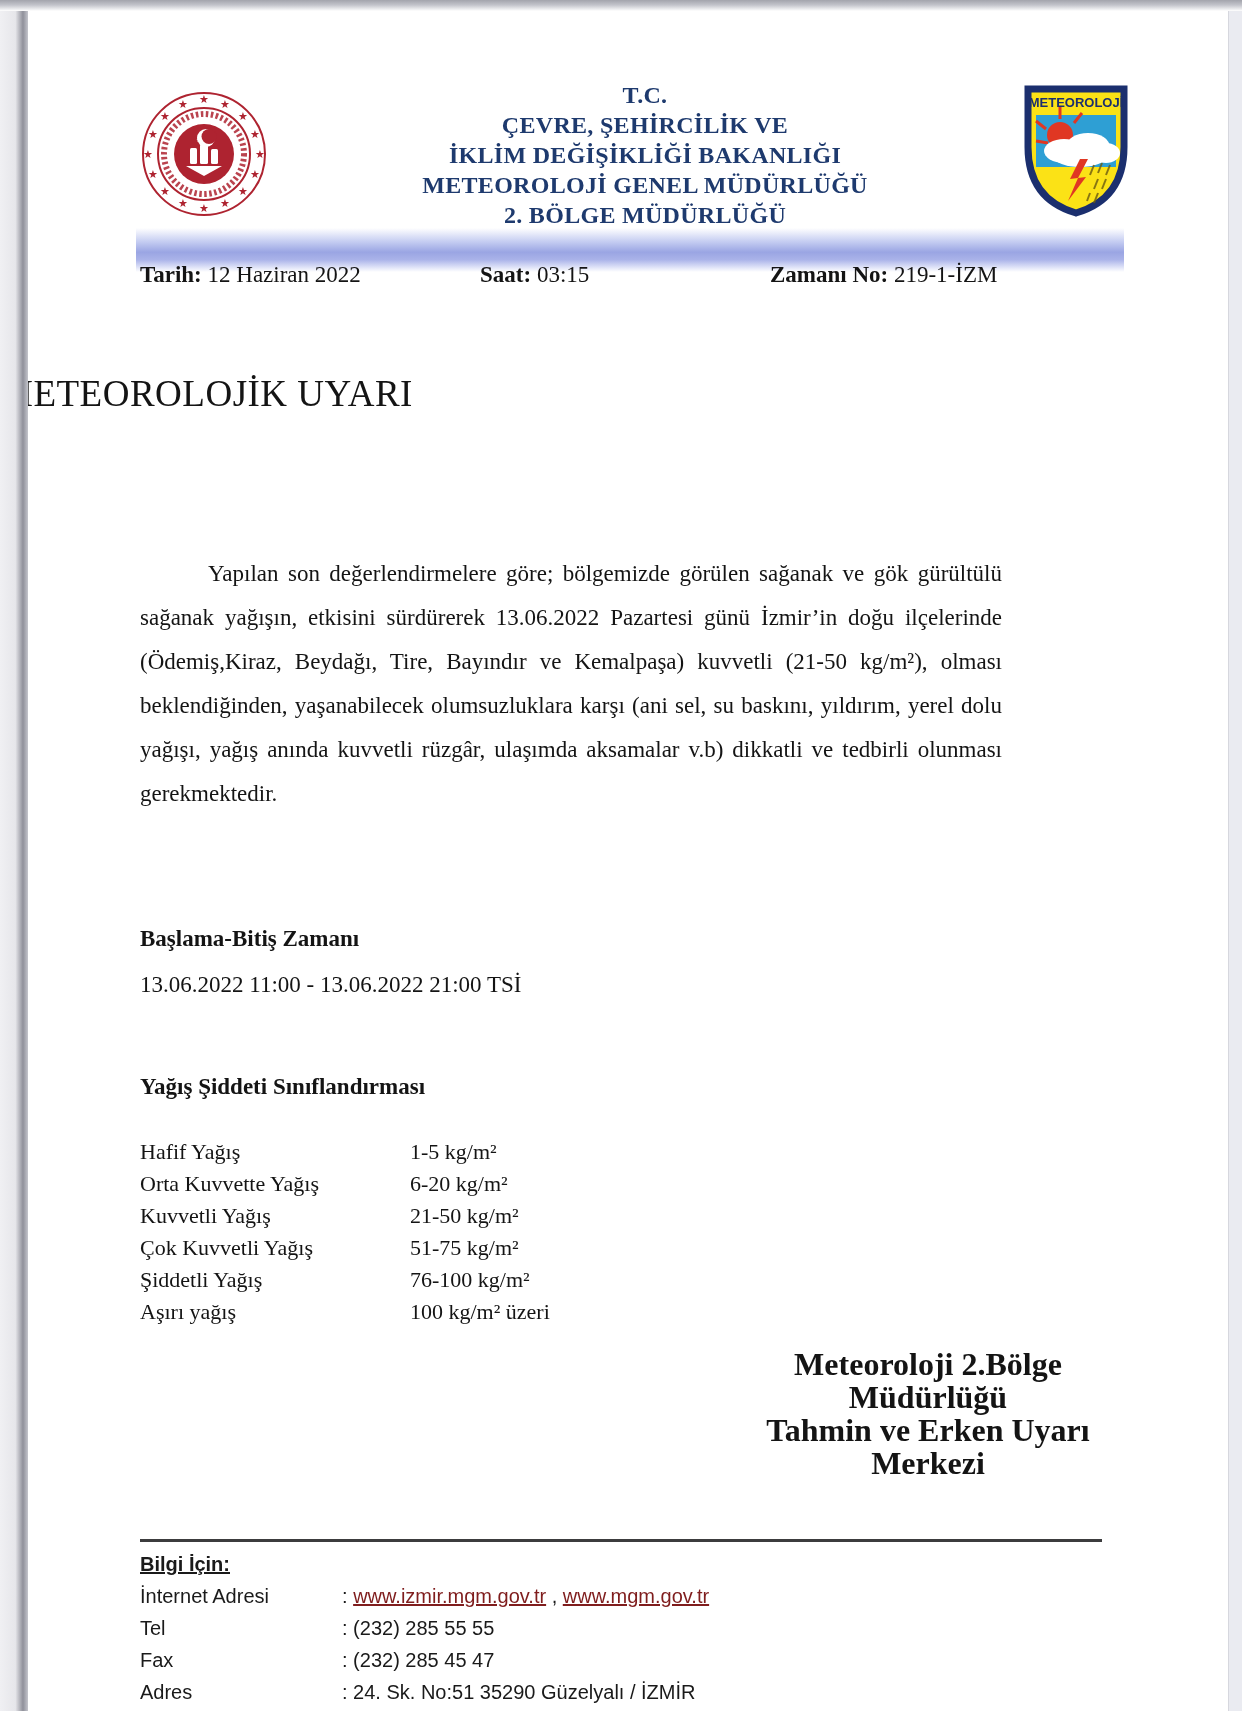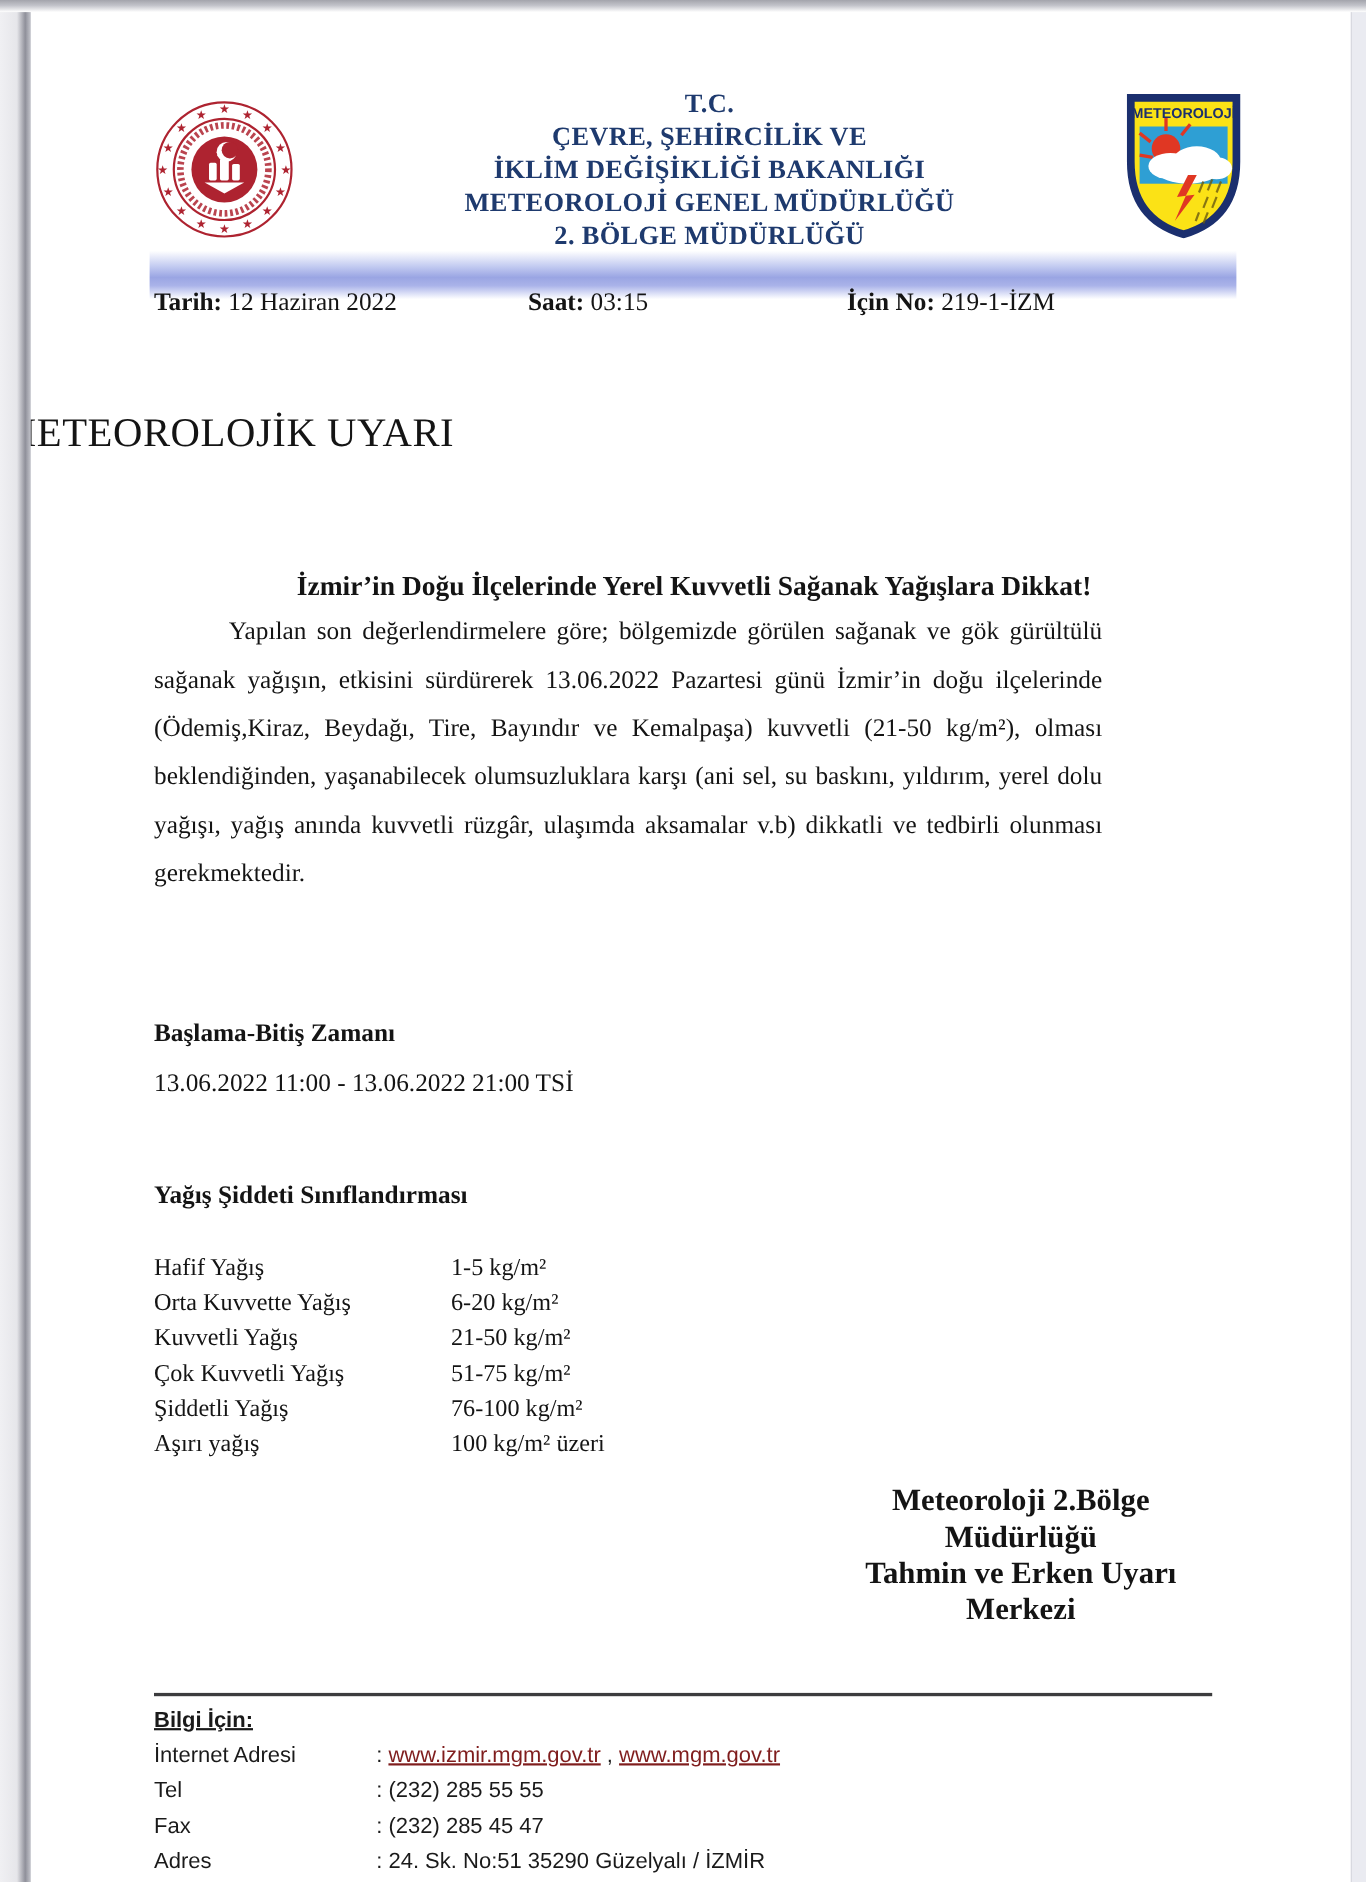--- a/index.html
+++ b/index.html
@@ -77,21 +77,21 @@
   .section-heading { font-weight: bold; font-size: 23px; }
   .period-block { position: absolute; top: 926px; left: 140px; width: 860px; }
   .period-value { margin-top: 20px; font-size: 23px; }
 
   .class-block { position: absolute; top: 1074px; left: 140px; width: 860px; }
   .class-table { margin-top: 36px; font-size: 22px; }
   .class-row { display: grid; grid-template-columns: 270px 1fr; line-height: 32px; }
 
   .signature {
     position: absolute; top: 1348px; left: 748px; width: 360px;
-    text-align: center; font-weight: bold; font-size: 28px; line-height: 33px;
+    text-align: center; font-weight: bold; font-size: 32px; line-height: 33px;
   }
 
   .footer-rule {
     position: absolute; top: 1539px; left: 140px; width: 962px; height: 3px;
     background: #3c3c3e;
   }
   .footer {
     position: absolute; top: 1548px; left: 140px; width: 980px;
     font-family: "Liberation Sans", sans-serif;
     font-size: 20px; line-height: 32px; color: #1a1a1a;
@@ -188,28 +188,27 @@
   <div class="meta-row">
     <div>
       <b>Tarih:</b>
       <span>12 Haziran 2022</span>
     </div>
     <div>
       <b>Saat:</b>
       <span>03:15</span>
     </div>
     <div>
-      <b>İçin No:</b>
+      <b>Zamanı No:</b>
       <span>219-1-İZM</span>
     </div>
   </div>
 
   <h1 class="doc-title">METEOROLOJİK UYARI</h1>
 
-  <h2 class="doc-subtitle">İzmir’in Doğu İlçelerinde Yerel Kuvvetli Sağanak Yağışlara Dikkat!</h2>
 
   <p class="body-par">Yapılan son değerlendirmelere göre; bölgemizde görülen sağanak ve gök gürültülü sağanak yağışın, etkisini sürdürerek 13.06.2022 Pazartesi günü İzmir’in doğu ilçelerinde (Ödemiş,Kiraz, Beydağı, Tire, Bayındır ve Kemalpaşa) kuvvetli (21-50 kg/m²), olması beklendiğinden, yaşanabilecek olumsuzluklara karşı (ani sel, su baskını, yıldırım, yerel dolu yağışı, yağış anında kuvvetli rüzgâr, ulaşımda aksamalar v.b) dikkatli ve tedbirli olunması gerekmektedir.</p>
 
   <div class="period-block">
     <div class="section-heading">Başlama-Bitiş Zamanı</div>
     <div class="period-value">13.06.2022 11:00 - 13.06.2022 21:00 TSİ</div>
   </div>
 
   <div class="class-block">
     <div class="section-heading">Yağış Şiddeti Sınıflandırması</div>

